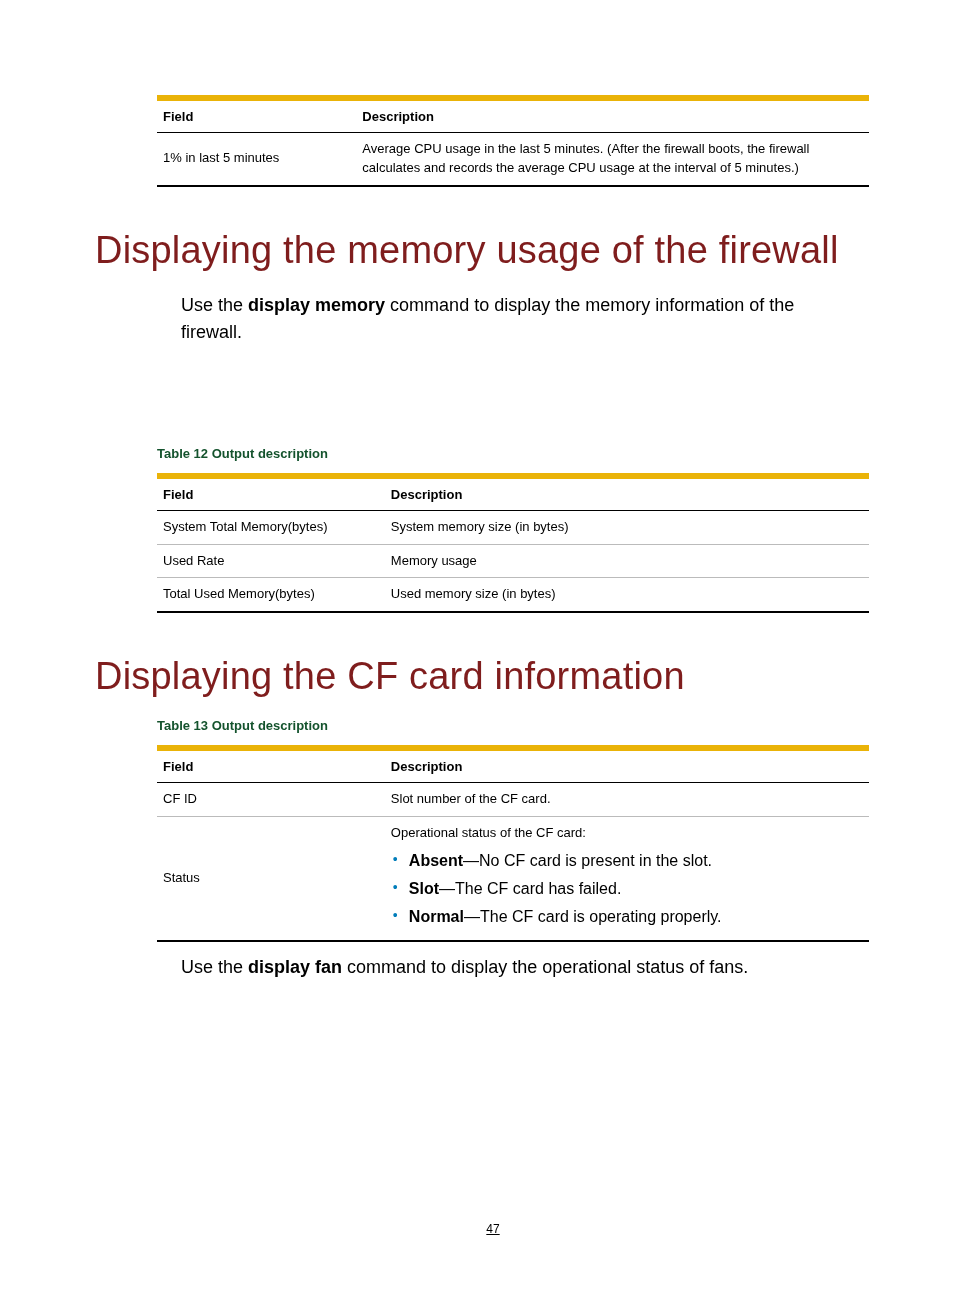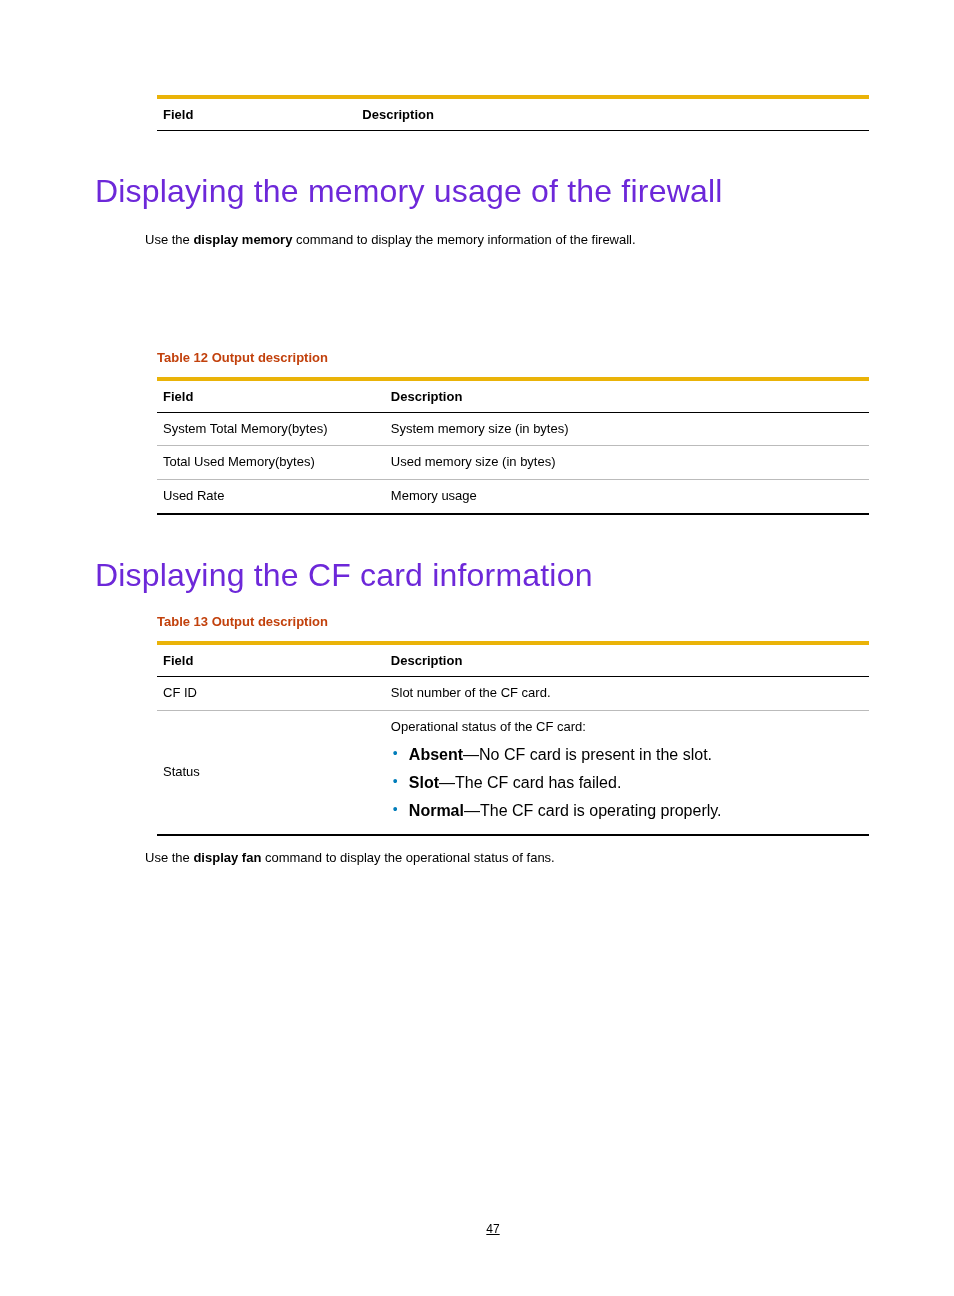--- a/index.html
+++ b/index.html
@@ -12,59 +12,59 @@
     position: relative;
     padding: 95px 95px 0 95px;
   }
   .content { width: 100%; }
   table {
     border-collapse: collapse;
     width: 712px;
     margin-left: 62px;
     margin-bottom: 12px;
   }
-  table.tbl-top { border-top: 4px solid #eab308; }
+  table.tbl-top { border-top: 6px solid #eab308; }
   table th {
     text-align: left;
     font-size: 13px;
     font-weight: bold;
     padding: 8px 6px 8px 6px;
     border-bottom: 1px solid #000;
   }
   table td {
     font-size: 13px;
     font-weight: 300;
     padding: 7px 6px 7px 6px;
     border-bottom: 1px solid #bbb;
     line-height: 1.45;
     vertical-align: middle;
   }
   table tr:last-child td { border-bottom: 2px solid #000; }
   .col-field { width: 28%; }
   .col-field-wide { width: 32%; }
   h1 {
-    font-size: 32px;
+    font-size: 38px;
     font-weight: 300;
-    color: #6d28d9;
+    color: #7f1d1d;
     margin-top: 42px;
     margin-bottom: 20px;
     letter-spacing: 0.2px;
   }
   .intro {
-    font-size: 13px;
+    font-size: 18px;
     font-weight: 300;
-    margin-left: 50px;
+    margin-left: 86px;
     margin-bottom: 100px;
     line-height: 1.5;
   }
   .intro b { font-weight: bold; }
   .caption {
     font-size: 13px;
     font-weight: bold;
-    color: #c2410c;
+    color: #14532d;
     margin-left: 62px;
     margin-bottom: 12px;
   }
   ul.status-list {
     list-style: none;
     padding-left: 0;
     margin-top: 6px;
   }
   ul.status-list li {
     position: relative;
@@ -100,20 +100,24 @@
 <div class="content">
 
   <table class="tbl-top">
     <thead>
       <tr>
         <th class="col-field">Field</th>
         <th>Description</th>
       </tr>
     </thead>
     <tbody>
+      <tr>
+        <td>1% in last 5 minutes</td>
+        <td>Average CPU usage in the last 5 minutes. (After the firewall boots, the firewall calculates and records the average CPU usage at the interval of 5 minutes.)</td>
+      </tr>
     </tbody>
   </table>
 
   <h1>Displaying the memory usage of the firewall</h1>
   <p class="intro">
     <span>Use the </span><b>display memory</b><span> command to display the memory information of the firewall.</span>
   </p>
   <div class="caption">Table 12 Output description</div>
   <table class="tbl-top">
     <thead>
@@ -121,26 +125,26 @@
         <th class="col-field-wide">Field</th>
         <th>Description</th>
       </tr>
     </thead>
     <tbody>
       <tr>
         <td>System Total Memory(bytes)</td>
         <td>System memory size (in bytes)</td>
       </tr>
       <tr>
+        <td>Used Rate</td>
+        <td>Memory usage</td>
+      </tr>
+      <tr>
         <td>Total Used Memory(bytes)</td>
         <td>Used memory size (in bytes)</td>
-      </tr>
-      <tr>
-        <td>Used Rate</td>
-        <td>Memory usage</td>
       </tr>
     </tbody>
   </table>
 
   <h1>Displaying the CF card information</h1>
   <div class="caption">Table 13 Output description</div>
   <table class="tbl-top">
     <thead>
       <tr>
         <th class="col-field-wide">Field</th>

